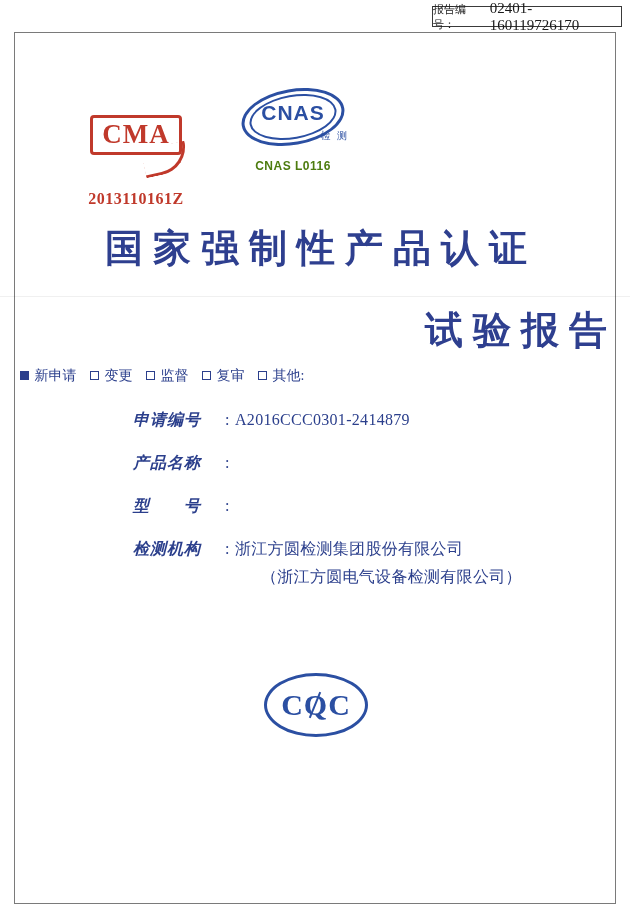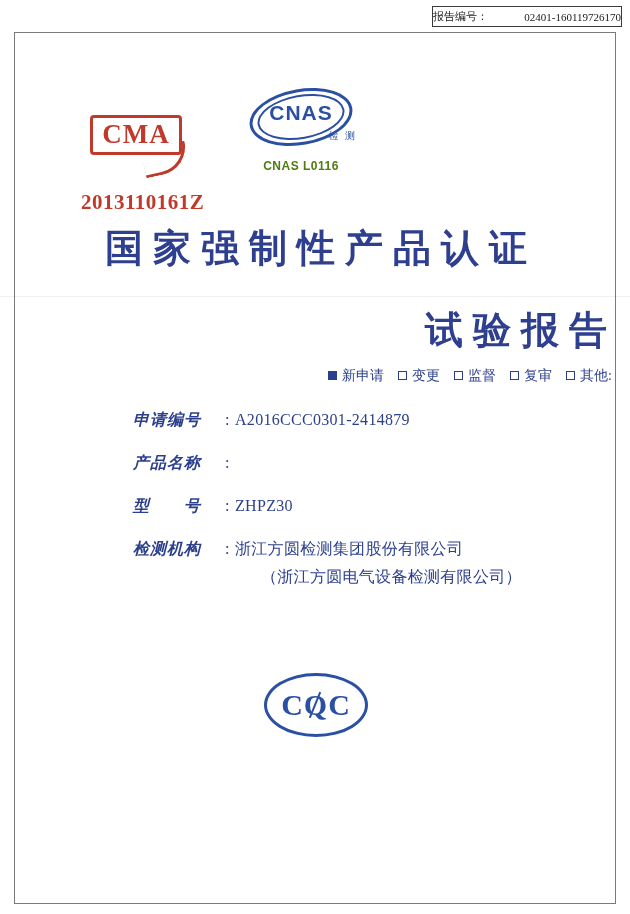--- a/index.html
+++ b/index.html
@@ -30,21 +30,21 @@
     justify-content: space-between;
     background: #fff;
   }
   .report-no-bar .rn-label {
     font-size: 11px;
     color: #1a1a1a;
     font-family: "Liberation Serif", serif;
     letter-spacing: 0px;
   }
   .report-no-bar .rn-value {
-    font-size: 11px;
+    font-size: 15px;
     color: #1a1a1a;
     font-family: "Liberation Serif", serif;
     margin-left: 2px;
   }
 
   
   .page-frame {
     position: absolute;
     top: 32px;
     left: 14px;
@@ -117,29 +117,29 @@
     height: 26px;
     border-bottom: 3px solid #c0392b;
     border-right: 3px solid #c0392b;
     border-radius: 0 0 40px 0;
     transform: rotate(-12deg);
   }
   .cma-code {
     margin-top: 20px;
     font-family: "Liberation Serif", serif;
     font-weight: bold;
-    font-size: 21px;
+    font-size: 16px;
     color: #c0392b;
     letter-spacing: 0.5px;
   }
 
   
   .cnas-wrap {
     position: absolute;
-    left: 216px;
+    left: 208px;
     top: 6px;
     width: 140px;
     text-align: center;
   }
   .cnas-mark {
     width: 112px;
     height: 78px;
     margin: 0 auto;
     position: relative;
   }
@@ -216,21 +216,21 @@
     color: #2e3f8f;
     text-indent: 10px;
   }
 
   
   .checkbox-row {
     position: absolute;
     top: 334px;
     left: 0;
     width: 602px;
-    text-align: right;
+    text-align: left;
     font-size: 14px;
     font-family: "Liberation Serif", serif;
     color: #2b3f8c;
   }
   .cb-item {
     display: inline-block;
     margin: 0 5px;
     white-space: nowrap;
   }
   .cb-mark {
@@ -404,21 +404,20 @@
     </div>
 
     <div class="field-row">
       <span class="field-label">产品名称</span>
       <span class="field-colon">:</span>
     </div>
 
     <div class="field-row">
       <span class="field-label spaced">型　　号</span>
       <span class="field-colon">:</span>
-      <span class="field-value">ZHPZ30</span>
     </div>
 
     <div class="field-row">
       <span class="field-label">检测机构</span>
       <span class="field-colon">:</span>
       <span class="field-value">
         <span>浙江方圆检测集团股份有限公司</span>
         <span class="line2">（浙江方圆电气设备检测有限公司）</span>
       </span>
     </div>

